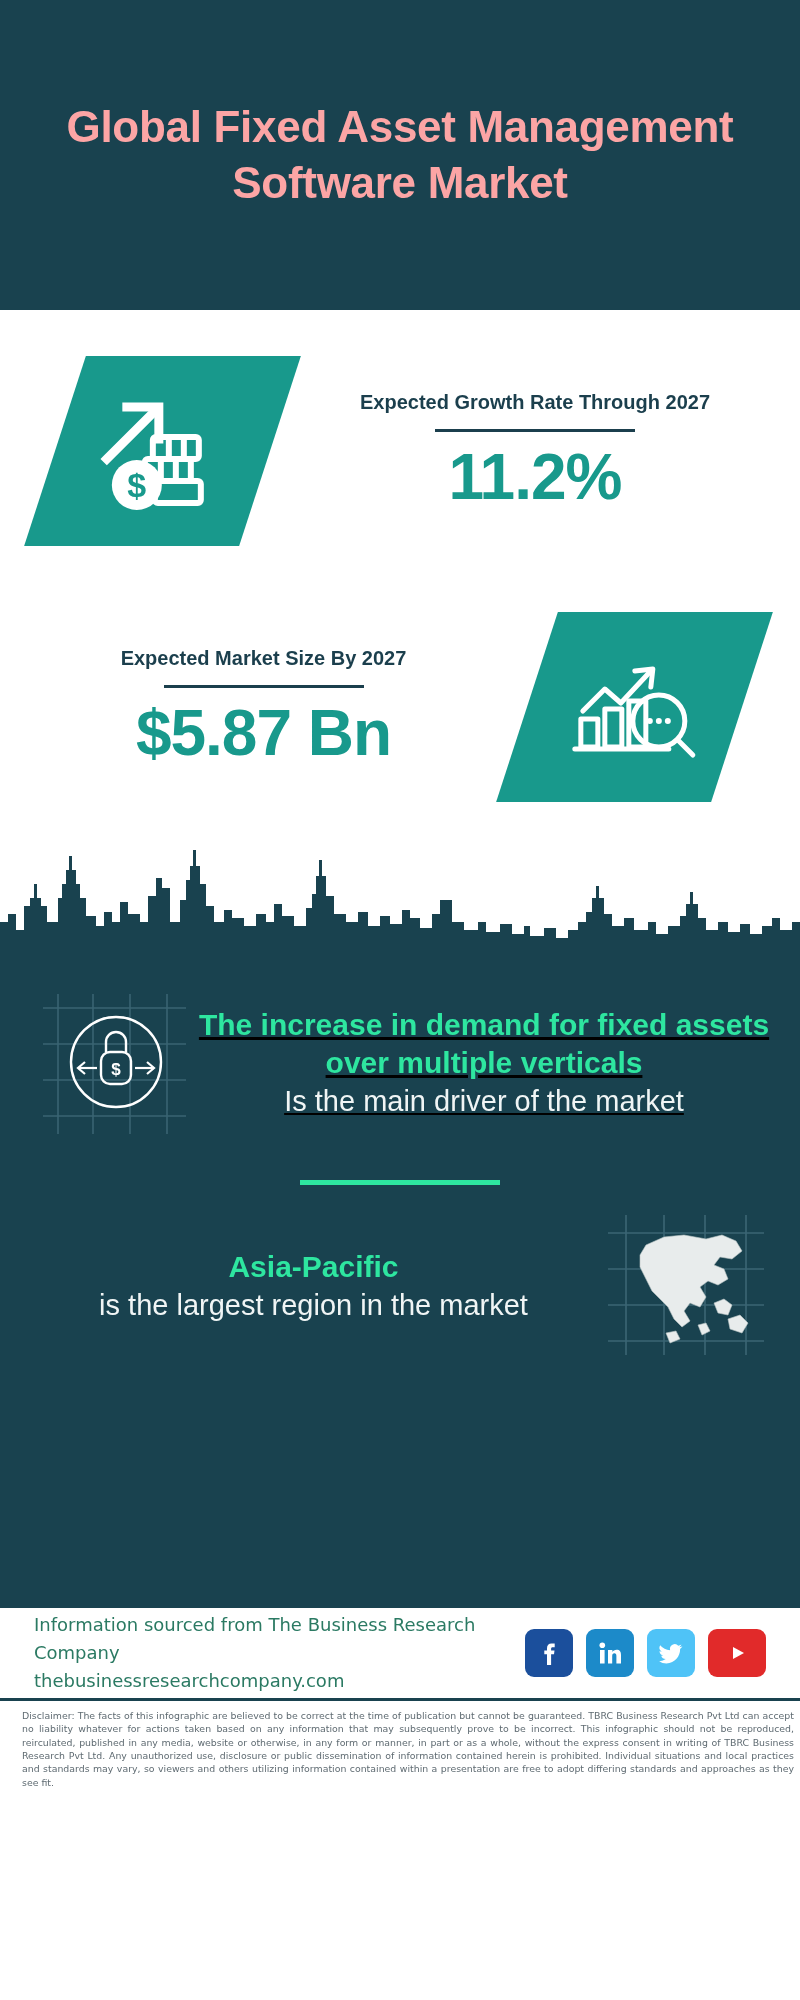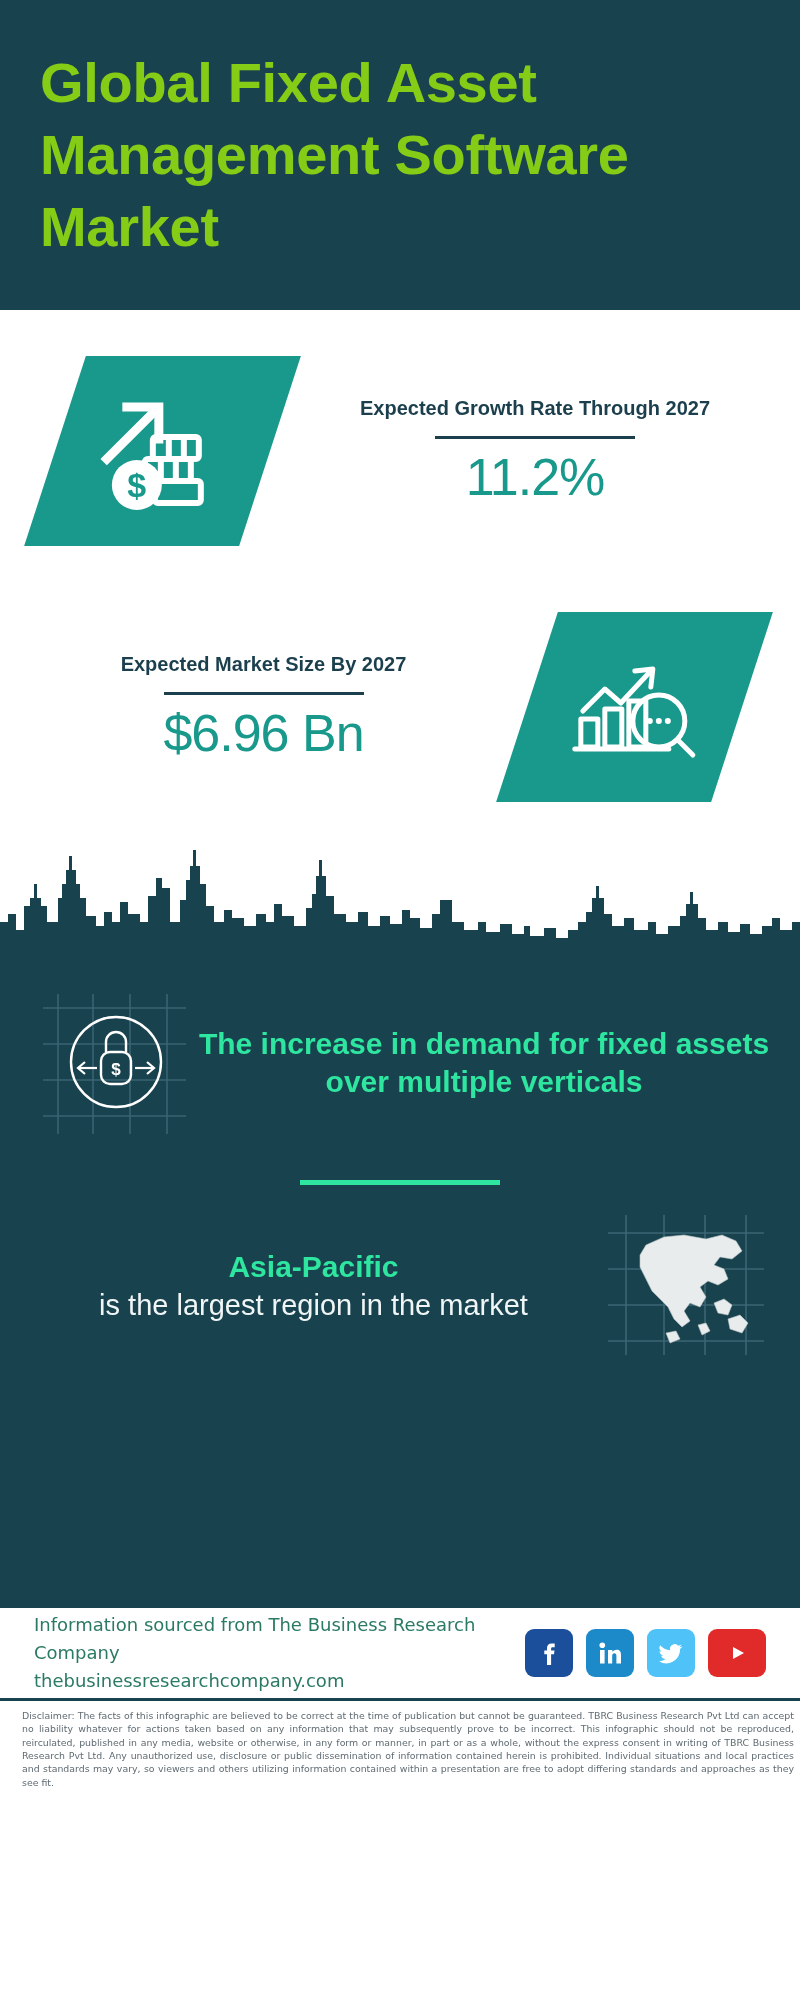--- a/index.html
+++ b/index.html
@@ -14,24 +14,25 @@
   .page { width:800px; height:2000px; position:relative; background:#fff; }
 
   
   .header {
     background:#19424f;
     height:310px;
     display:flex; align-items:center; justify-content:center;
     padding:0 40px;
   }
   .header h1 {
-    color:#84cc16;
-    font-size:56px;
+    color:#fca5a5;
+    font-size:44px;
     line-height:1.28;
     font-weight:bold;
+    text-align:center;
     letter-spacing:-0.3px;
   }
 
   
   .stats { background:#fff; padding-top:18px; }
 
   .stat-row { display:flex; align-items:center; }
   .stat-row.rev { flex-direction:row-reverse; }
 
   .para {
@@ -50,22 +51,22 @@
     font-size:20px;
     font-weight:bold;
     line-height:1.28;
   }
   .stat-rule {
     width:200px; height:3px; background:#1b3f4d;
     margin:14px auto 10px auto;
   }
   .stat-value {
     color:#18998c;
-    font-size:52px;
-    font-weight:normal;
+    font-size:64px;
+    font-weight:bold;
     line-height:1.1;
     letter-spacing:-1px;
   }
 
   .row1 { margin-top:28px; }
   .row1 .para { margin-left:55px; }
   .row2 { margin-top:66px; }
   .row2 .para { margin-right:58px; }
 
   
@@ -93,21 +94,21 @@
     font-size:29px;
     font-weight:normal;
     line-height:1.3;
   }
   .green-divider {
     width:200px; height:5px; background:#2ee6a0;
     margin:30px auto 0 auto;
   }
   .driver-row { padding-top:18px; }
   .driver-row .art { margin-left:38px; width:150px; }
-  .driver-row .copy { padding-right:30px; }
+  .driver-row .copy { padding-right:30px;text-decoration:underline; }
   .region-row { padding-top:22px; }
   .region-row .art { margin-right:30px; width:168px; }
   .region-row .copy { padding-left:35px; }
 
   
   .footer {
     background:#fff;
     height:92px;
     display:flex; align-items:center;
     padding:0 34px 0 34px;
@@ -190,21 +191,21 @@
             </g>
             <circle cx="85" cy="76" r="3" fill="#ffffff"></circle>
             <circle cx="94" cy="76" r="3" fill="#ffffff"></circle>
             <circle cx="103" cy="76" r="3" fill="#ffffff"></circle>
           </svg>
         </div>
       </div>
       <div class="stat-text">
         <div class="stat-title">Expected Market Size By 2027</div>
         <div class="stat-rule"></div>
-        <div class="stat-value">$6.96 Bn</div>
+        <div class="stat-value">$5.87 Bn</div>
       </div>
     </div>
   </div>
 
   <svg class="skyline" viewBox="0 0 800 120" preserveAspectRatio="none">
     <path fill="#19424f" d="M0,120 L0,96 L8,96 L8,88 L16,88 L16,104 L24,104 L24,80 L30,80 L30,72 L34,72
       L34,58 L37,58 L37,72 L41,72 L41,80 L47,80 L47,96 L58,96 L58,72 L62,72 L62,58 L66,58 L66,44 L69,44
       L69,30 L72,30 L72,44 L76,44 L76,58 L80,58 L80,72 L86,72 L86,90 L96,90 L96,100 L104,100 L104,86
       L112,86 L112,96 L120,96 L120,76 L128,76 L128,88 L140,88 L140,96 L148,96 L148,70 L156,70 L156,52
       L162,52 L162,62 L170,62 L170,96 L180,96 L180,74 L186,74 L186,54 L190,54 L190,40 L193,40 L193,24
@@ -247,20 +248,21 @@
           <g fill="none" stroke="#ffffff" stroke-width="2.2">
             <line x1="40" y1="92" x2="59" y2="92"></line>
             <polyline points="47,86 40,92 47,98"></polyline>
             <line x1="97" y1="92" x2="116" y2="92"></line>
             <polyline points="109,86 116,92 109,98"></polyline>
           </g>
         </svg>
       </div>
       <div class="copy">
         <div class="green-head">The increase in demand for fixed assets over multiple verticals</div>
+        <div class="white-sub">Is the main driver of the market</div>
       </div>
     </div>
 
     <div class="green-divider"></div>
 
     <div class="blockrow region-row">
       <div class="copy">
         <div class="green-head">Asia-Pacific</div>
         <div class="white-sub">is the largest region in the market</div>
       </div>

